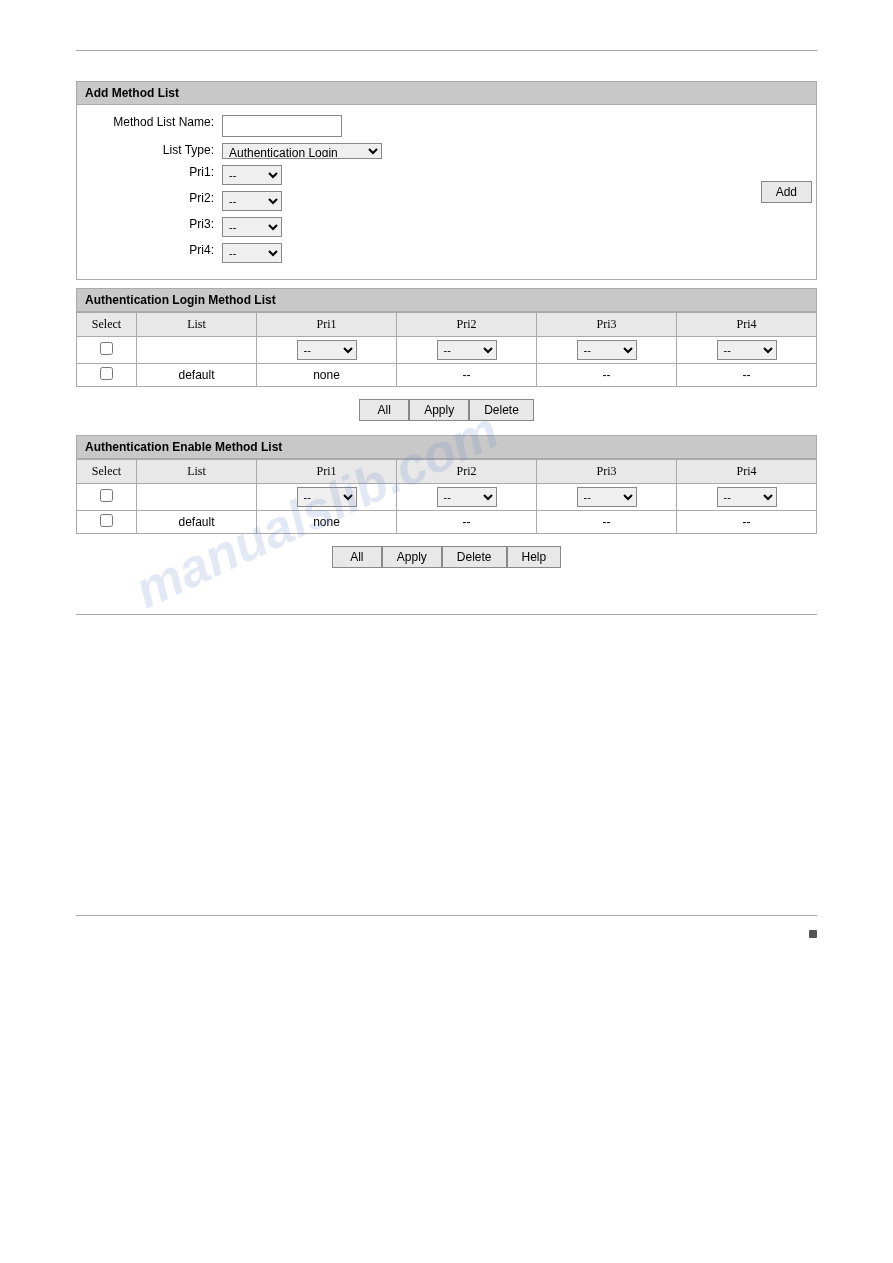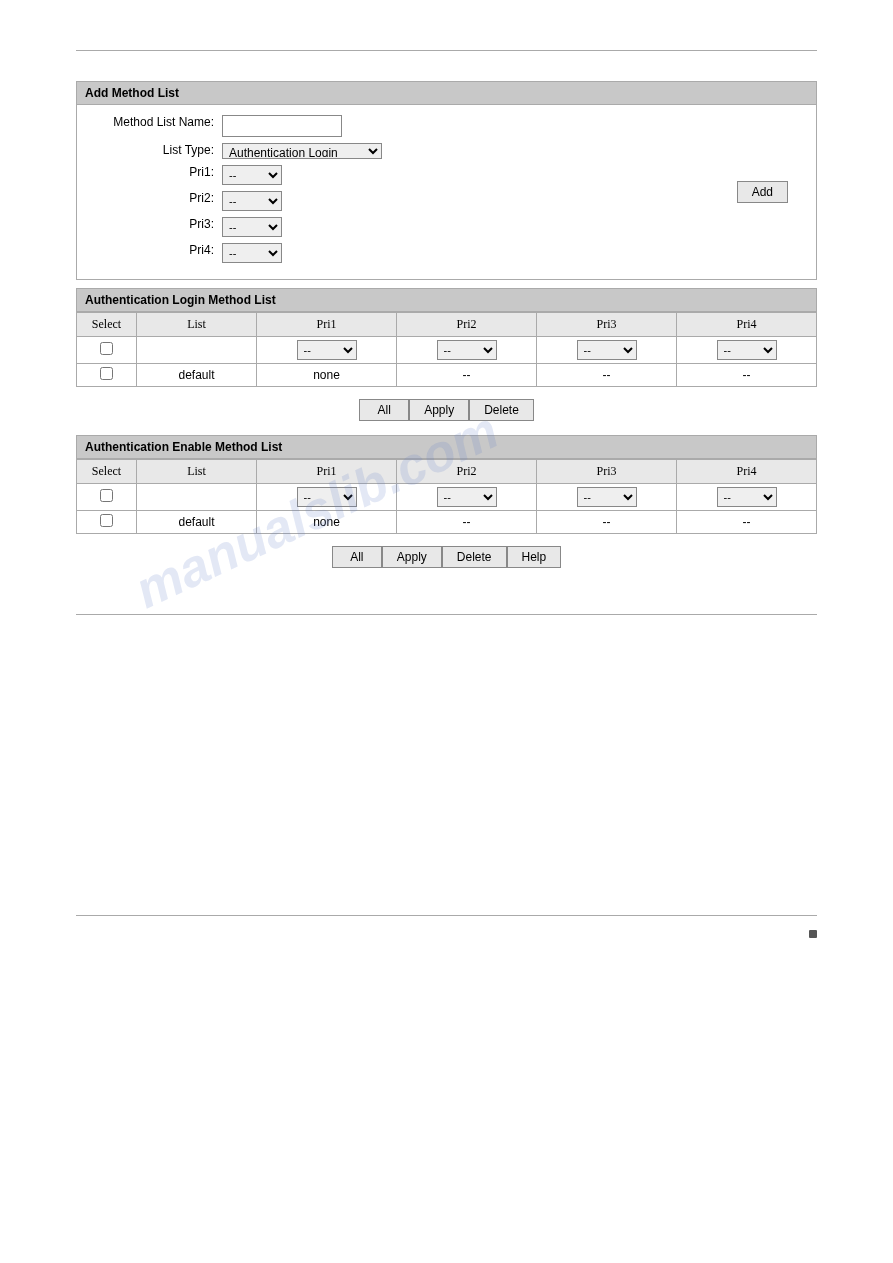--- a/index.html
+++ b/index.html
@@ -56,21 +56,21 @@
       height: 22px;
     }
     .form-select {
       font-size: 12px;
       border: 1px solid #888;
       padding: 1px 2px;
       height: 16px;
     }
     .add-btn-area {
       position: absolute;
-      right: 28px;
+      right: 4px;
       top: 50%;
       transform: translateY(-50%);
     }
     
     .table-section {
       margin-top: 8px;
     }
     .method-table {
       width: 100%;
       border-collapse: collapse;

